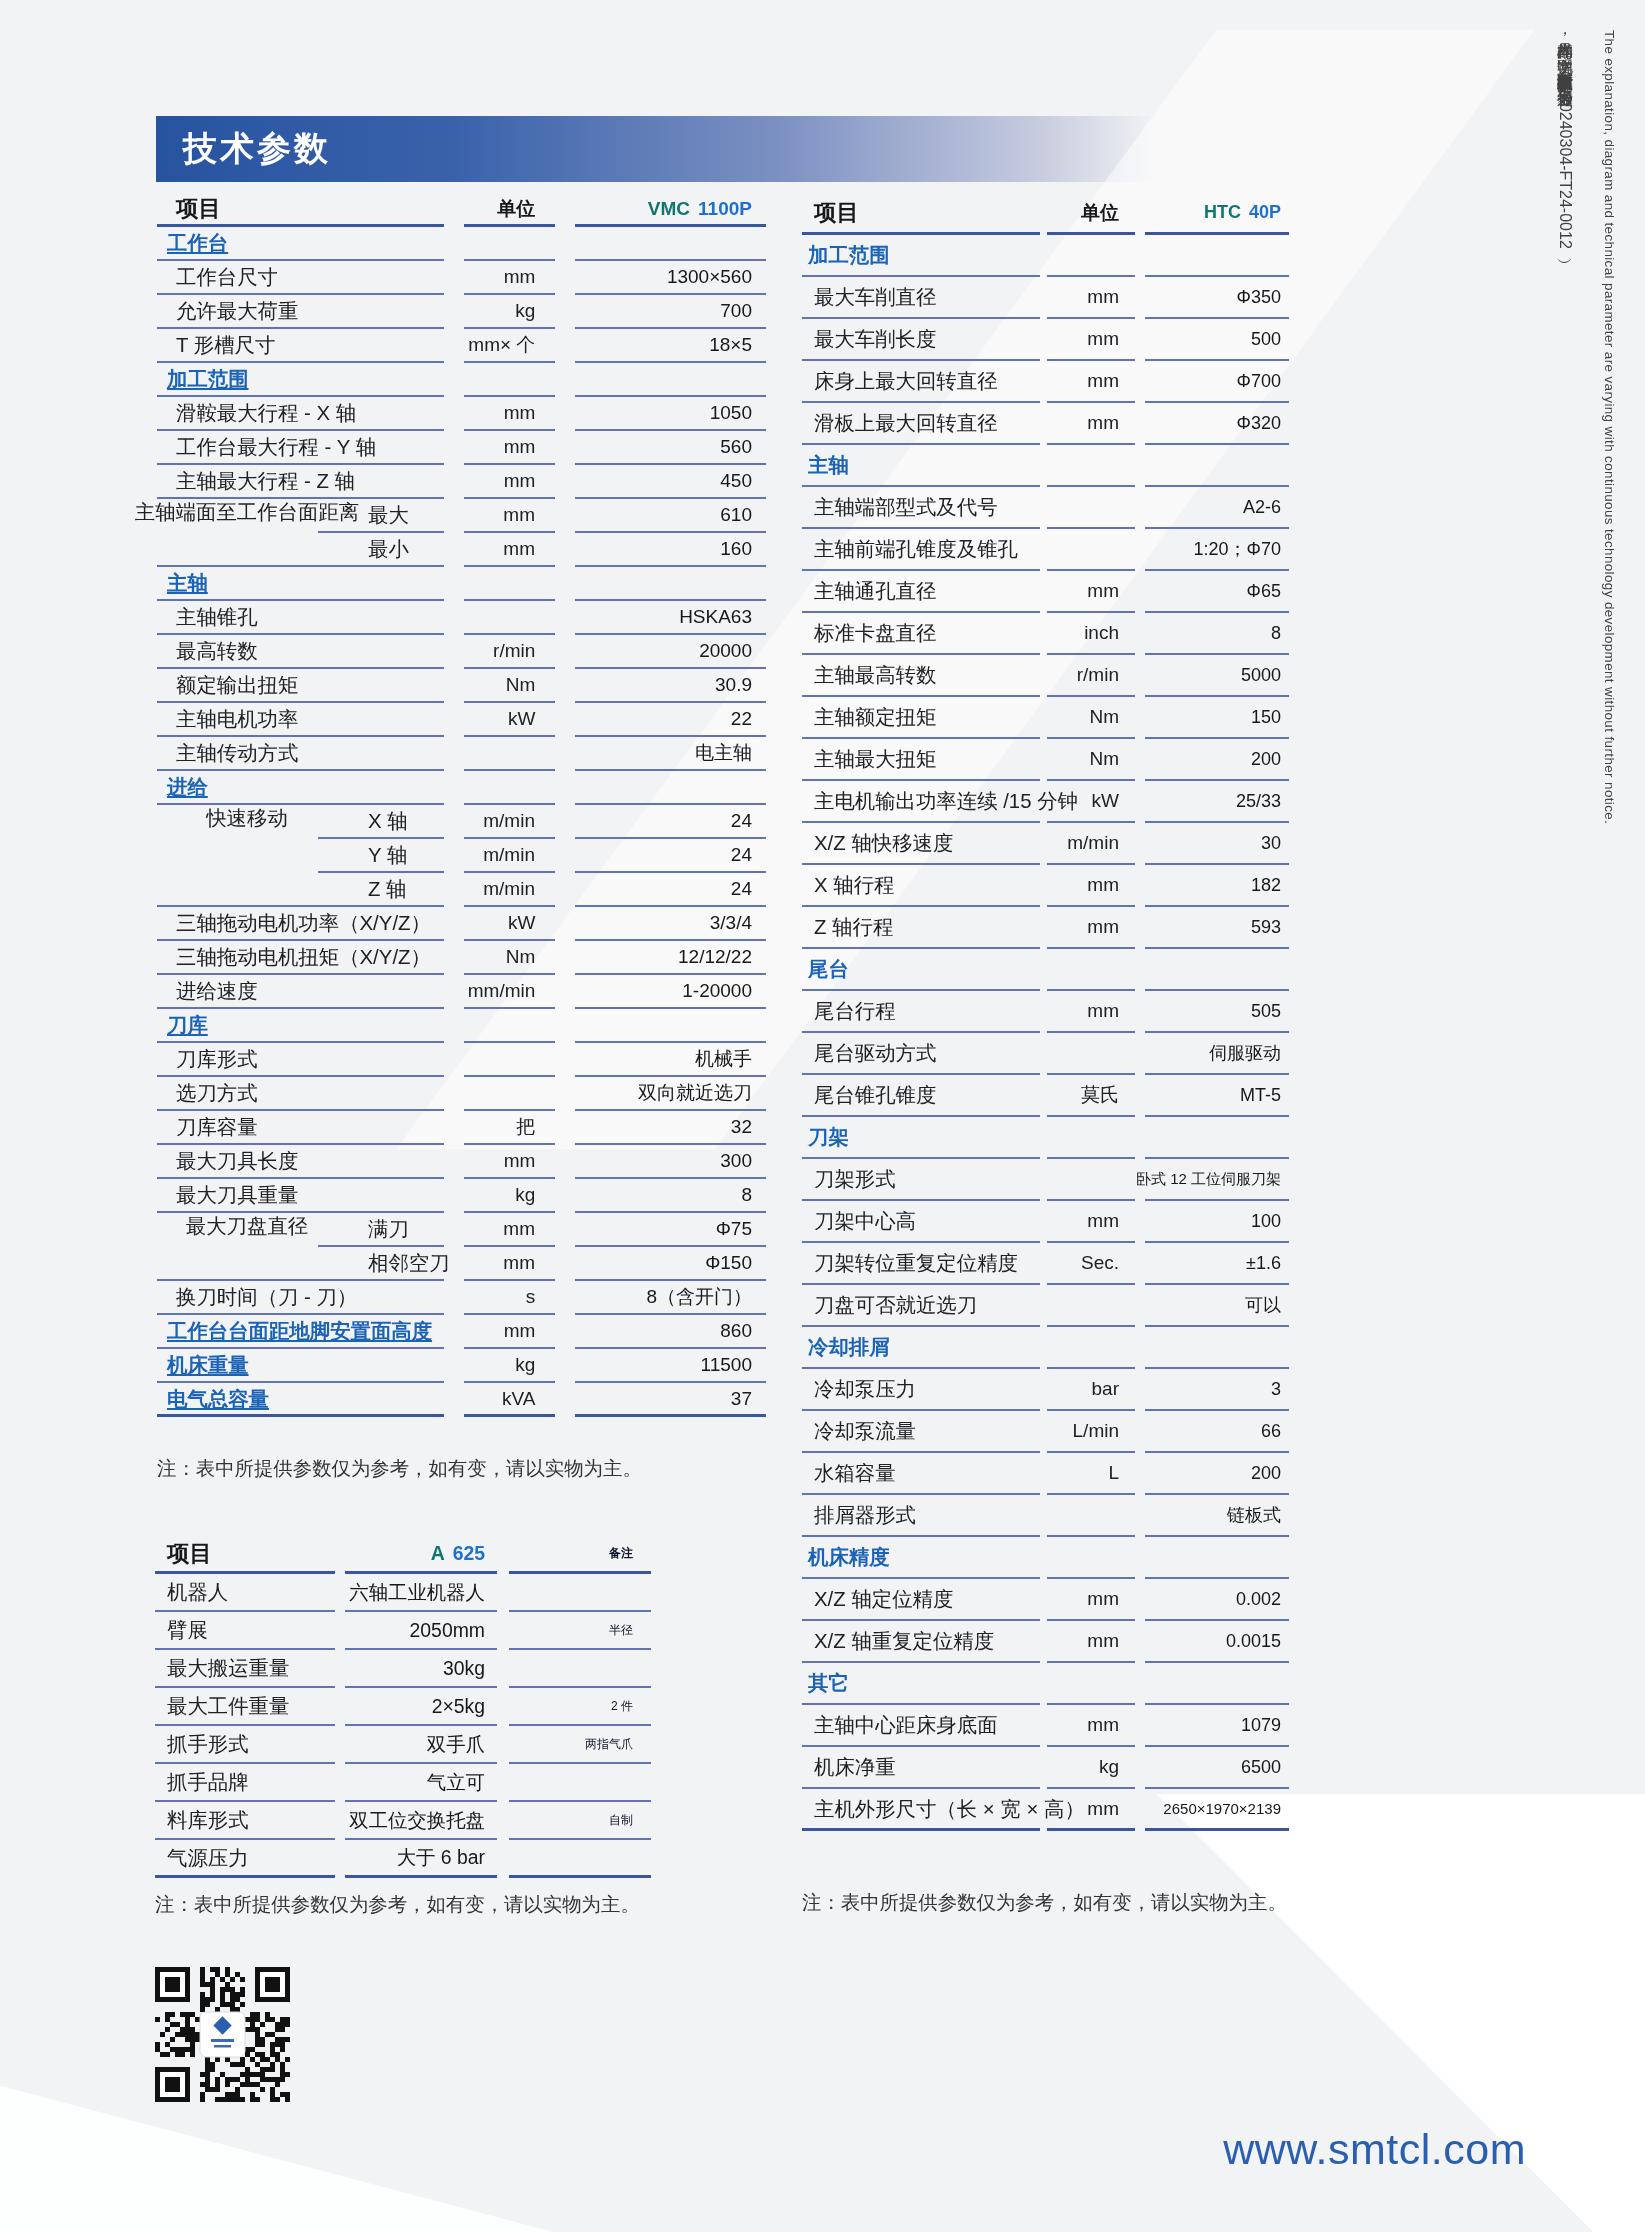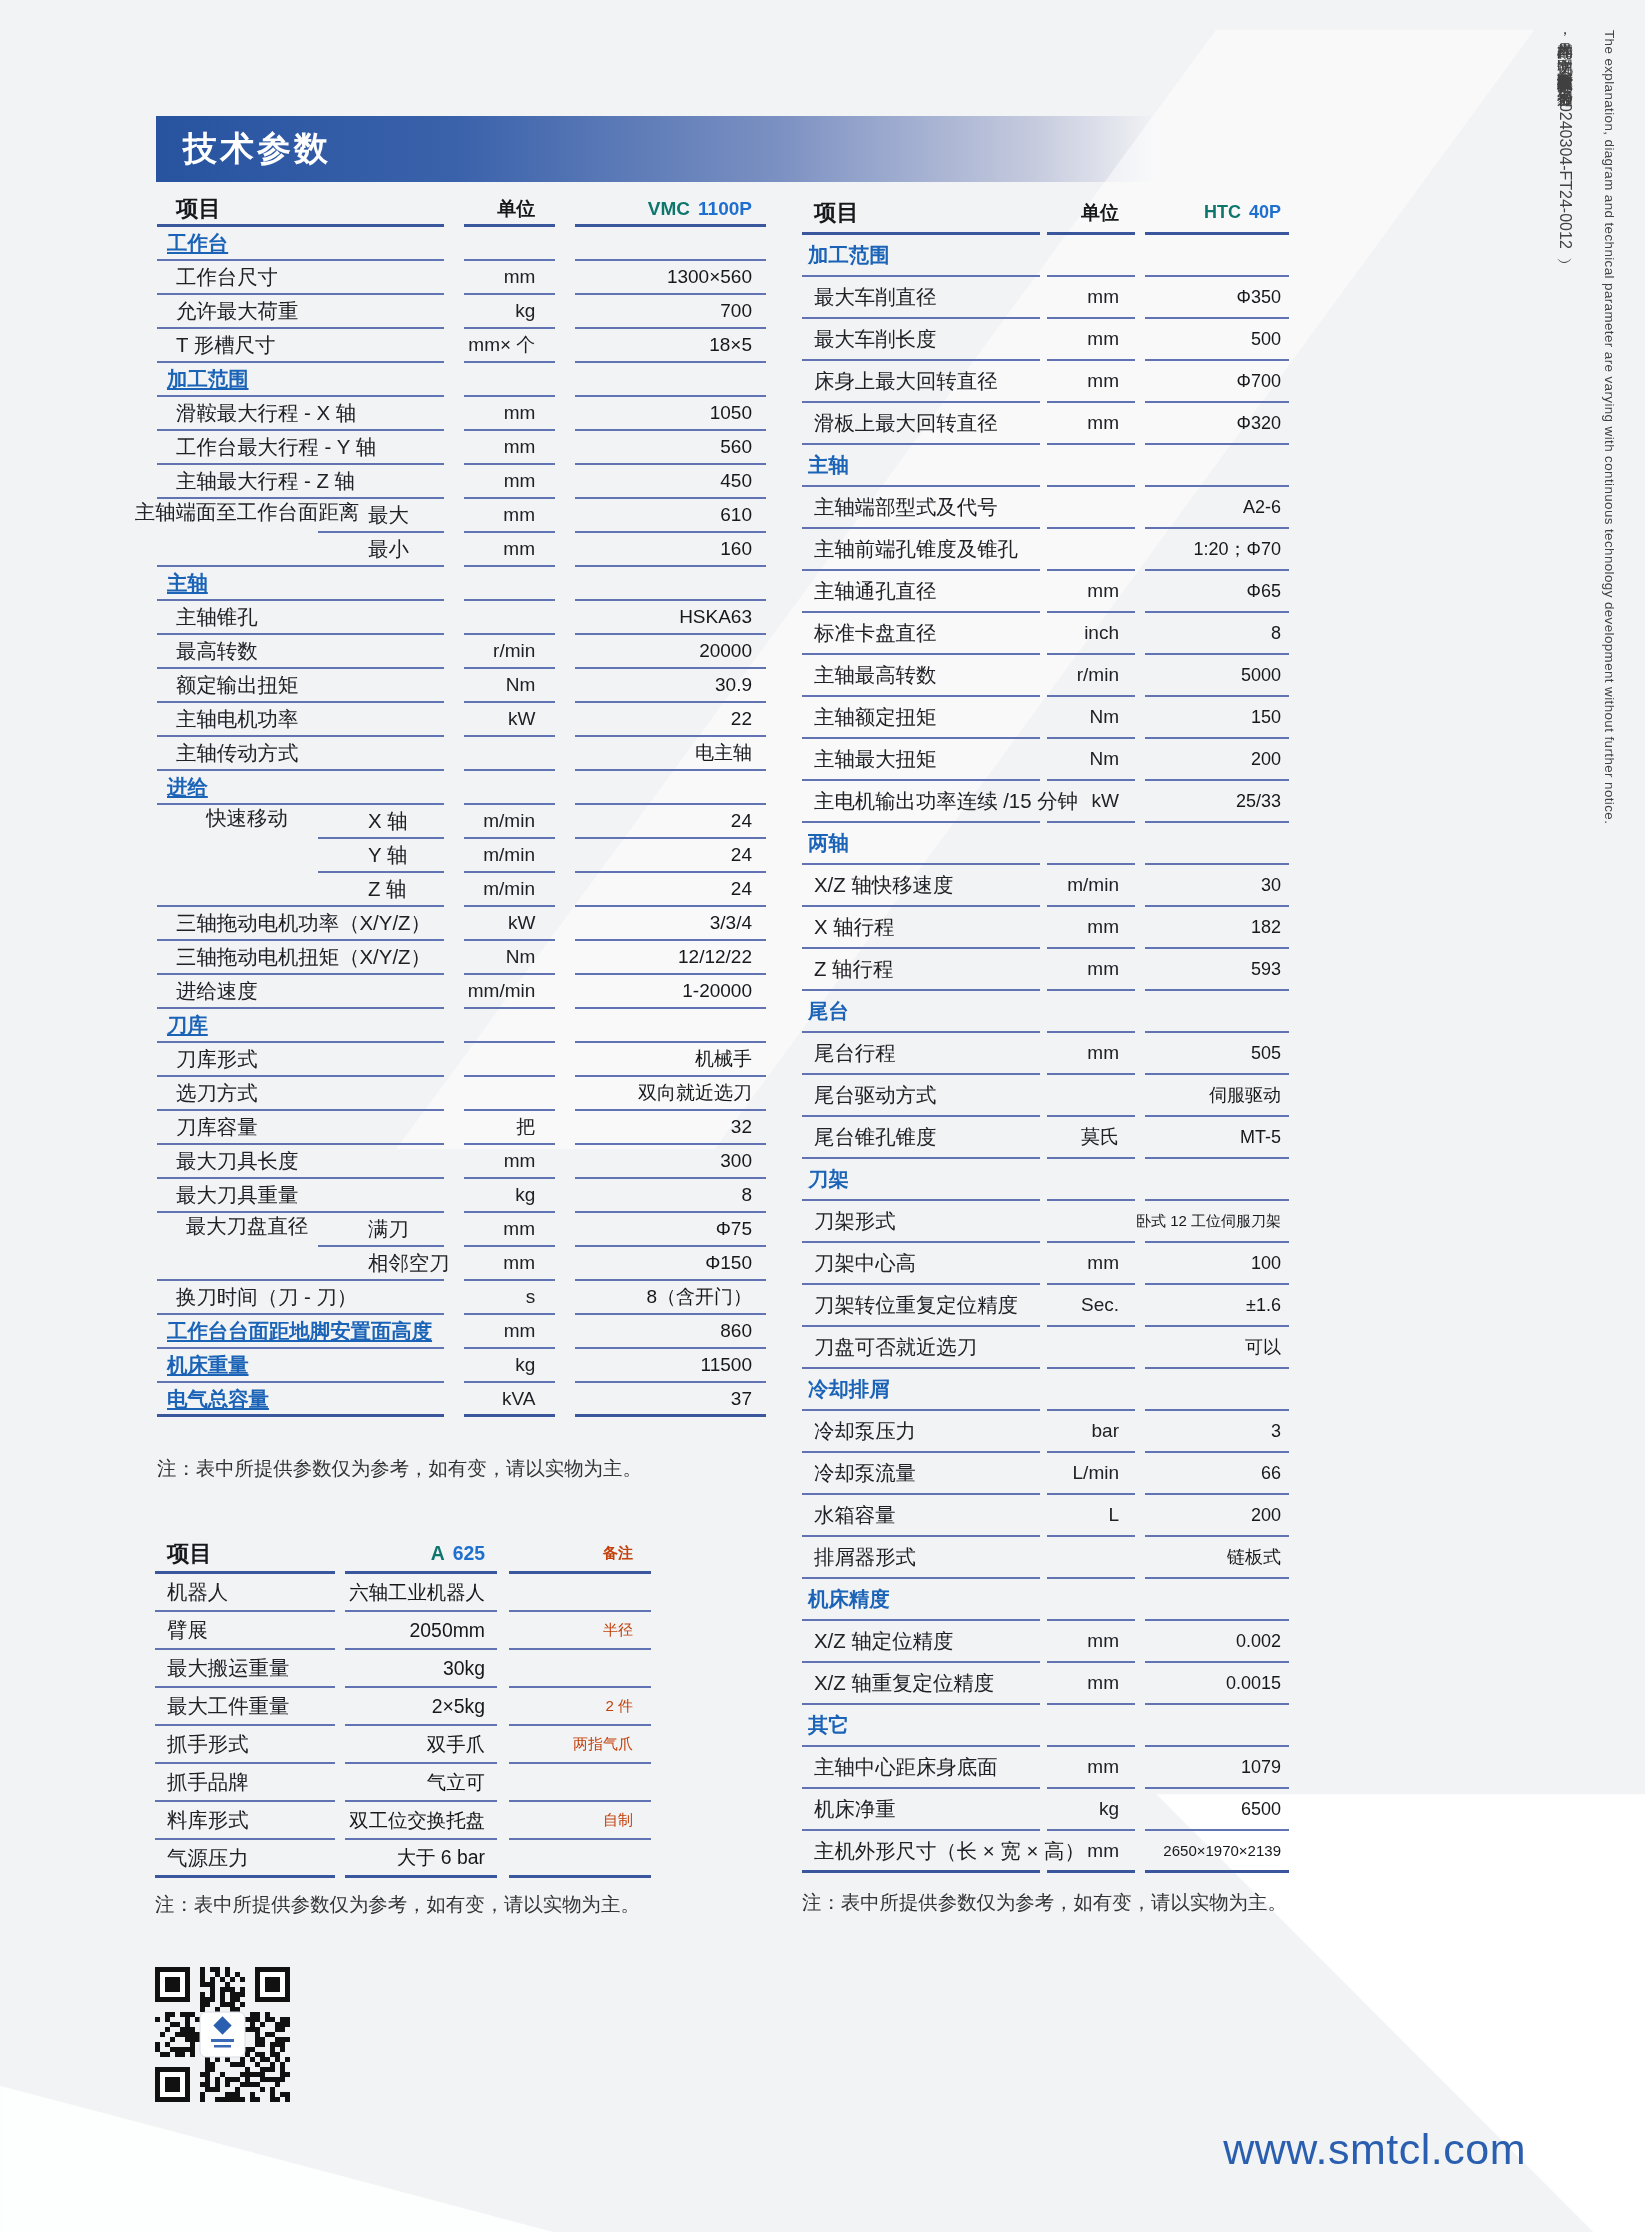--- a/index.html
+++ b/index.html
@@ -48,21 +48,21 @@
   .rt .c2{width:88px;margin-right:10px;justify-content:flex-end;padding-right:16px;font-size:19px;}
   .rt .c3{width:144px;justify-content:flex-end;padding-right:8px;font-size:18px;color:#17181c;}
   .rt .c3.small{font-size:15px;}
 
   
   .bt{left:155px;top:1536px;width:497px;}
   .bt .hdr{height:38px;}
   .bt .row{height:38px;}
   .bt .c1{width:180px;margin-right:10px;padding-left:12px;}
   .bt .c2{width:152px;margin-right:12px;justify-content:flex-end;padding-right:12px;font-size:19.4px;color:#17181c;}
-  .bt .c3{width:142px;justify-content:flex-end;padding-right:18px;font-size:15px;color:#c2410c;}
+  .bt .c3{width:142px;justify-content:flex-end;padding-right:18px;font-size:12px;color:#0f172a;}
 
   .note{position:absolute;z-index:2;font-size:19.4px;color:#333;}
 
   
   .qr{position:absolute;left:155px;top:1967px;width:135px;height:135px;z-index:2;}
   .contact{position:absolute;left:305px;top:1988px;z-index:2;font-size:21.4px;color:#1d1d1f;}
   .contact div{height:39px;display:flex;align-items:center;}
 
   .website{position:absolute;left:1144px;top:2125px;width:382px;text-align:right;z-index:2;}
   .website a{font-size:43px;color:#2a5fb0;text-decoration:none;letter-spacing:0.5px;}
@@ -364,25 +364,20 @@
       </div>
       <div class="row">
         <div class="c c1 bline">主轴最大扭矩</div>
         <div class="c c2 bline">Nm</div>
         <div class="c c3 bline">200</div>
       </div>
       <div class="row">
         <div class="c c1 bline">主电机输出功率连续 /15 分钟</div>
         <div class="c c2 bline">kW</div>
         <div class="c c3 bline">25/33</div>
-      </div>
-      <div class="row">
-        <div class="c c1 sec bline">两轴</div>
-        <div class="c c2 bline"></div>
-        <div class="c c3 bline"></div>
       </div>
       <div class="row">
         <div class="c c1 bline">X/Z 轴快移速度</div>
         <div class="c c2 bline">m/min</div>
         <div class="c c3 bline">30</div>
       </div>
       <div class="row">
         <div class="c c1 bline">X 轴行程</div>
         <div class="c c2 bline">mm</div>
         <div class="c c3 bline">182</div>

